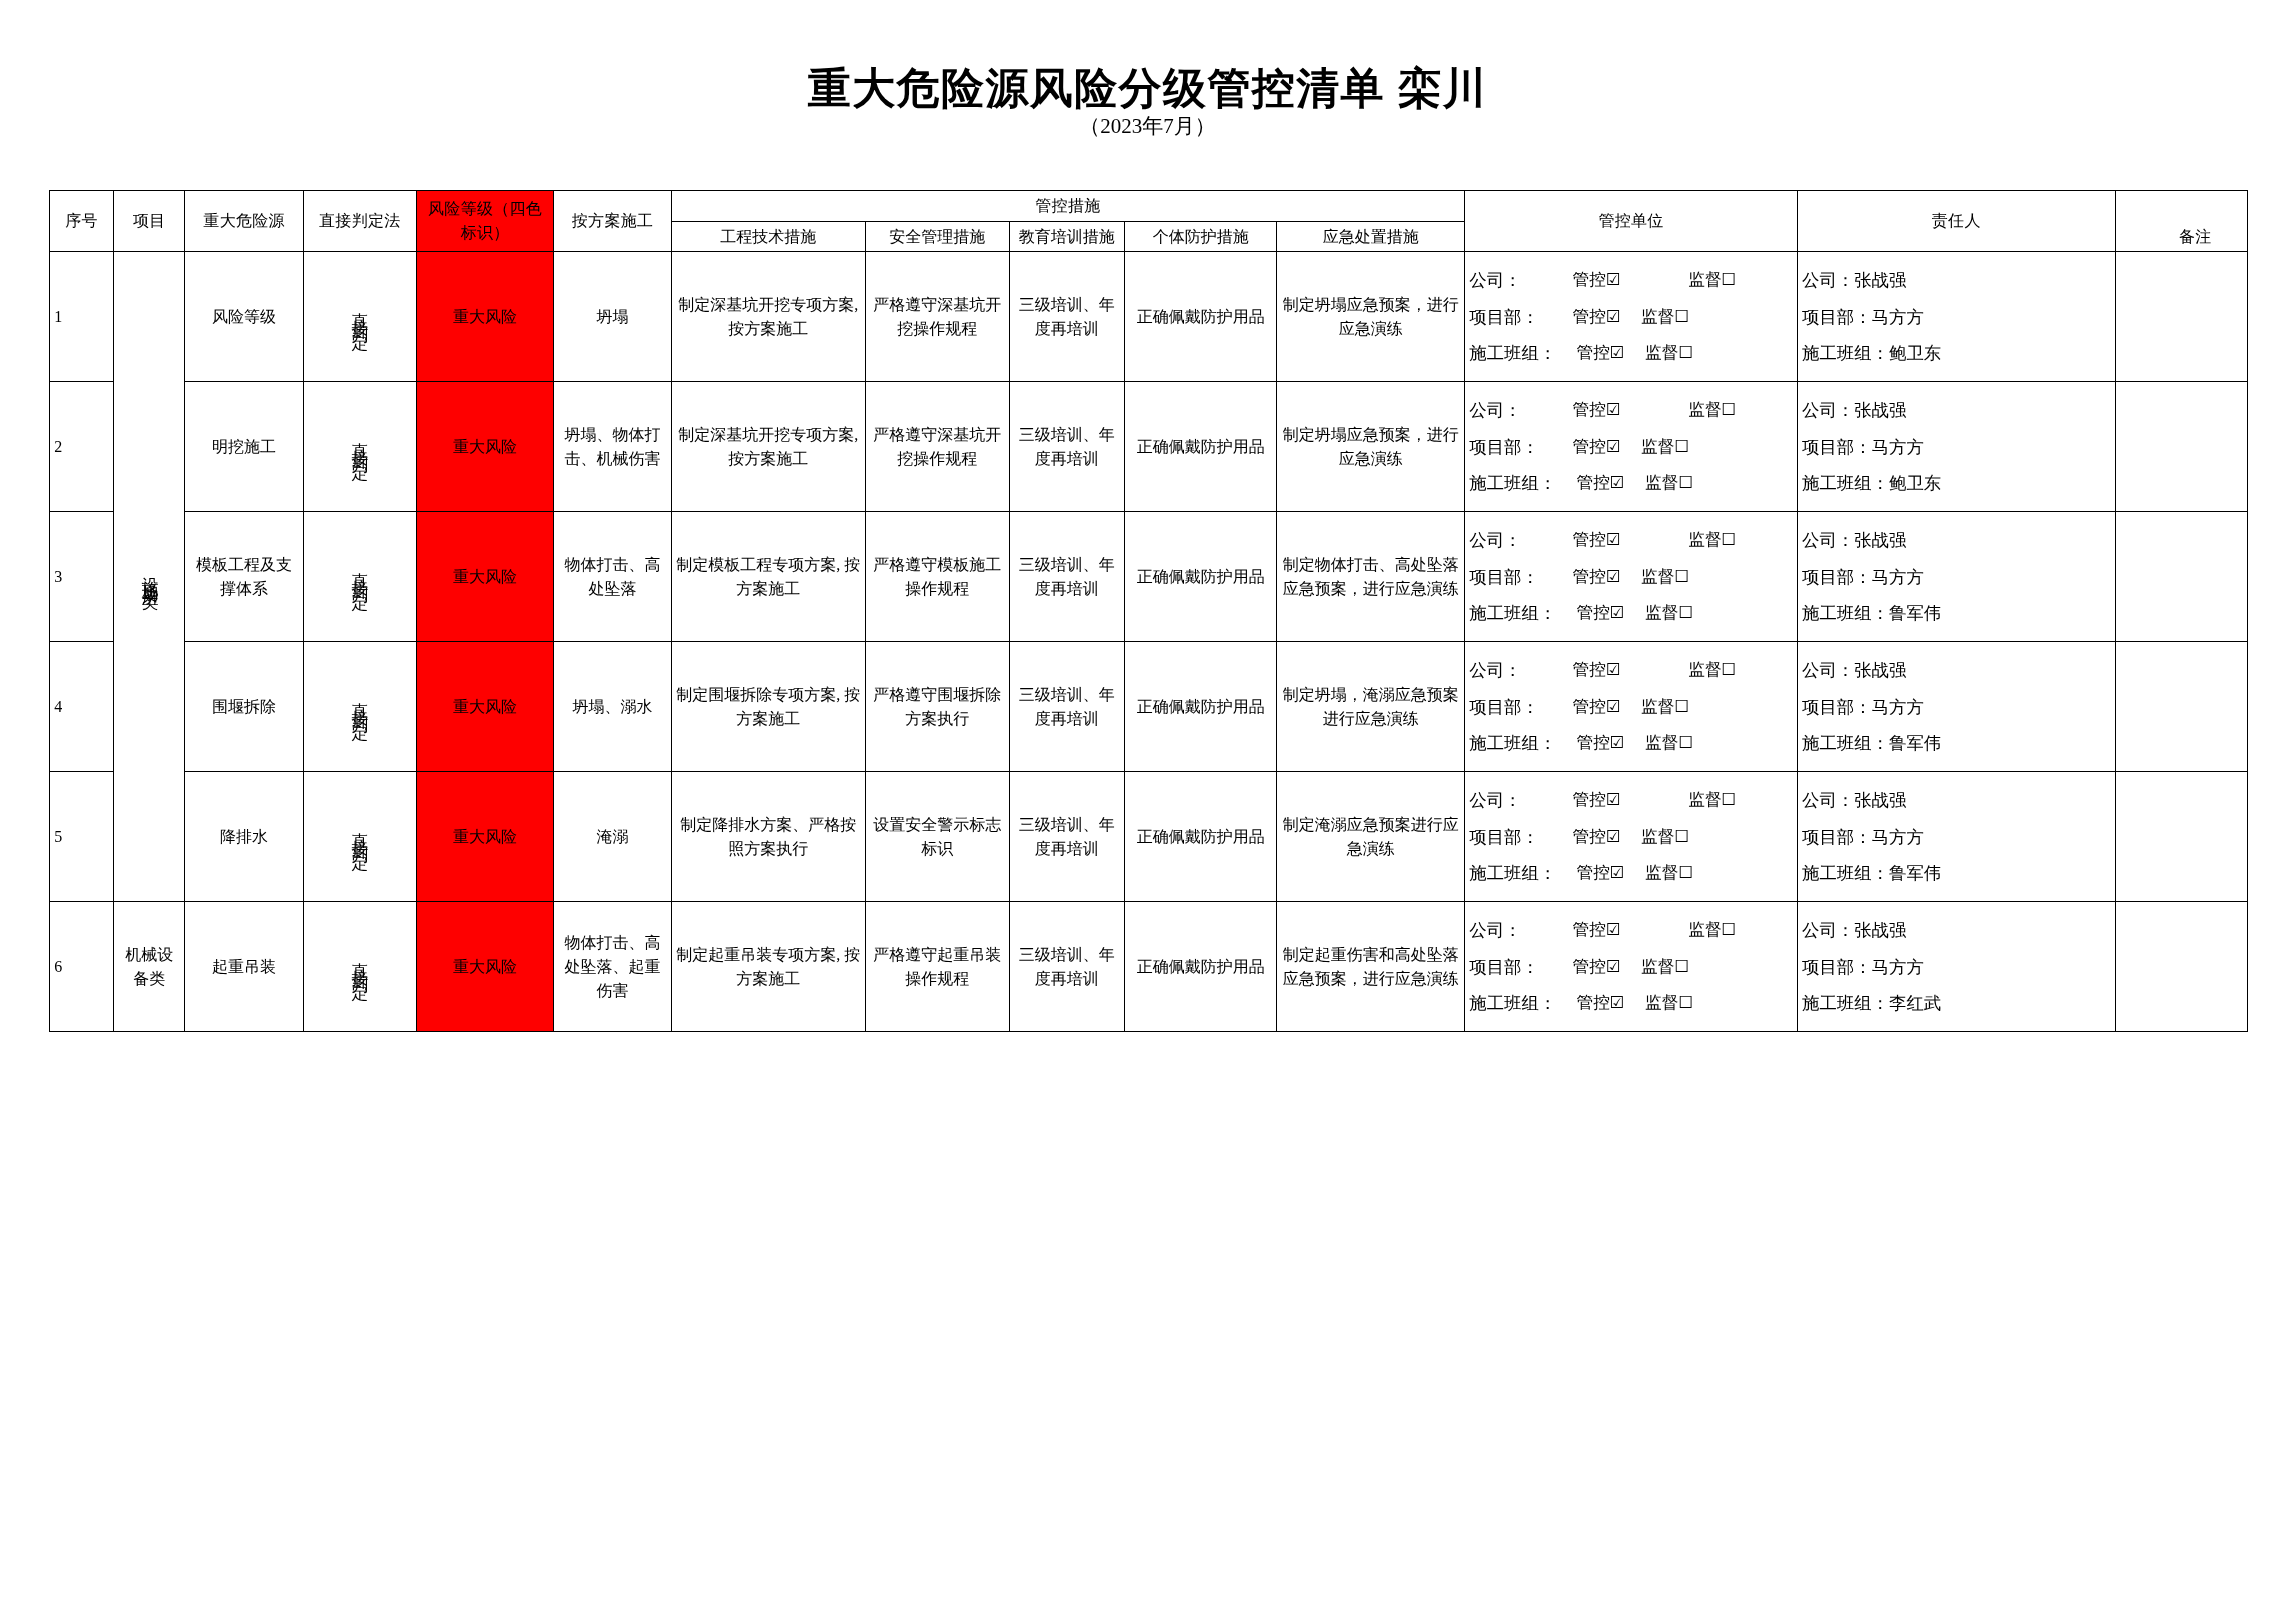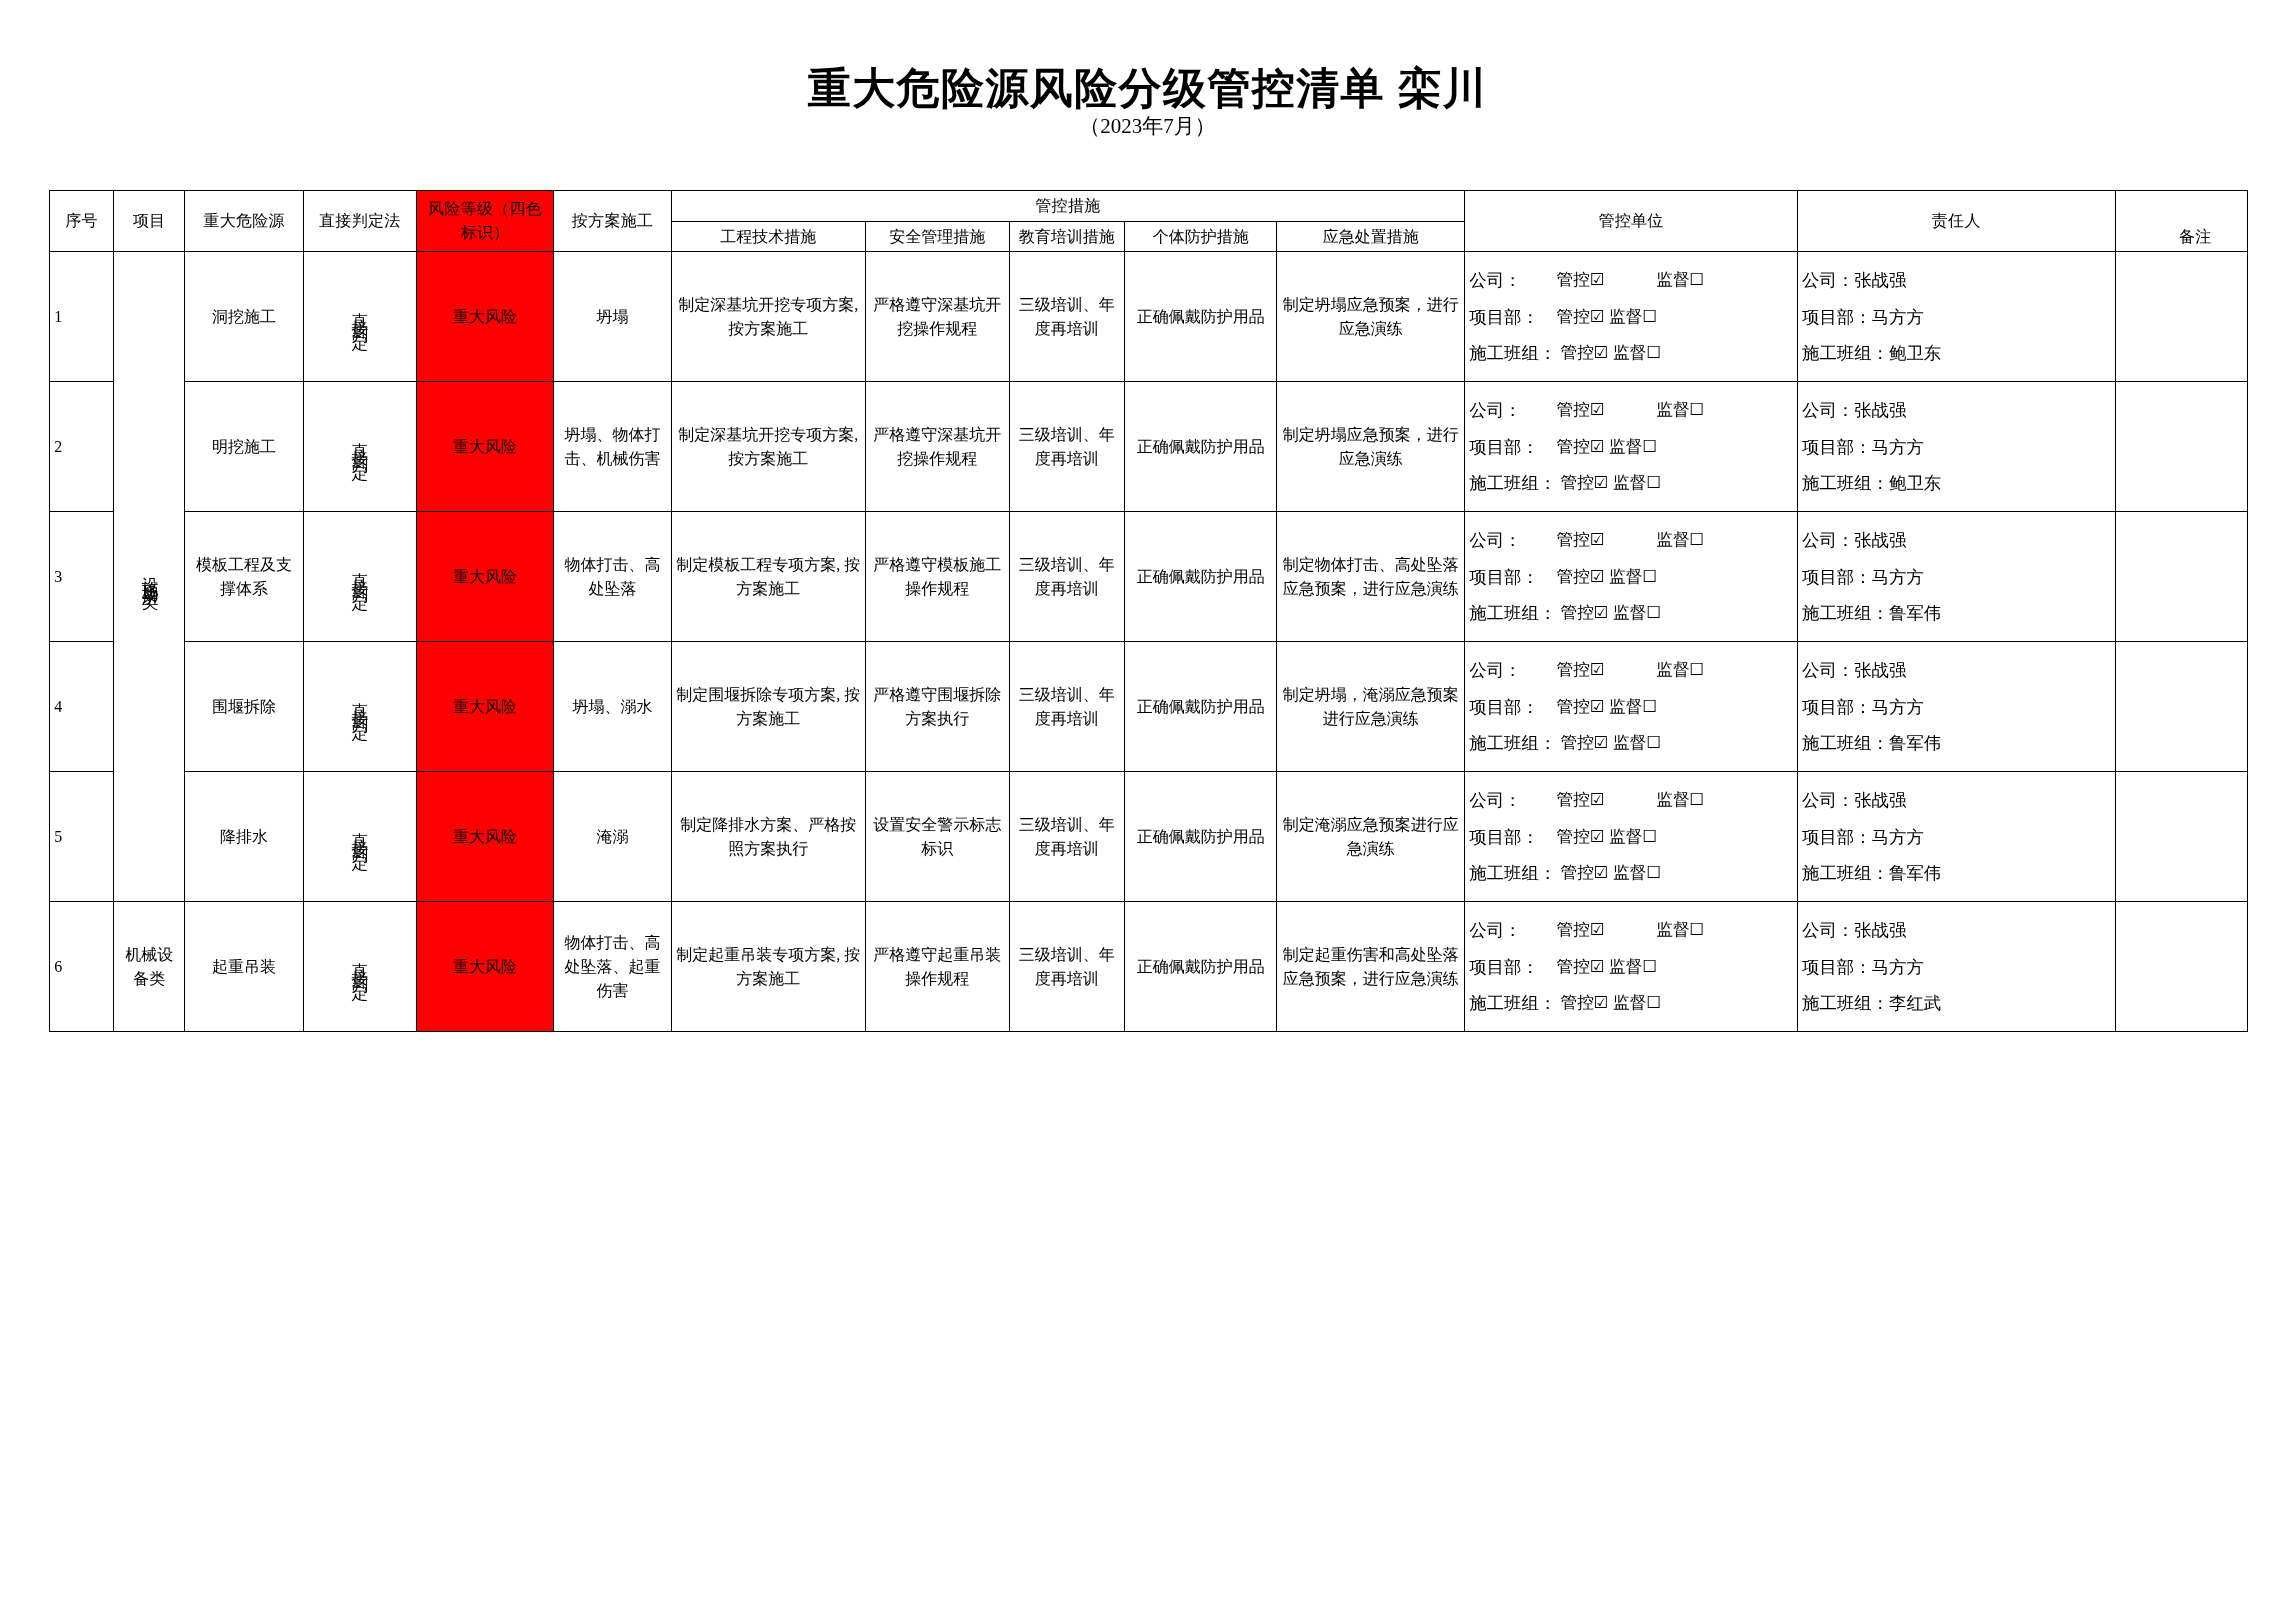--- a/index.html
+++ b/index.html
@@ -122,21 +122,21 @@
   .unit-lines, .resp-lines {
     font-size: 17.4px;
     line-height: 2.1;
   }
   .unit-row {
     display: flex;
     gap: 4.2px;
     white-space: nowrap;
   }
   .unit-row .lbl { min-width: 83px; display:inline-block; }
-  .unit-row .opt { display: inline-block; white-space: nowrap; }
+  .unit-row .opt { display: inline-block; white-space: nowrap; margin-left: 16px; }
   .unit-row .gap { display:inline-block; width: 43px; }
   .chk {
     font-family: "DejaVu Sans", sans-serif;
     font-size: 16.7px;
     vertical-align: -0.7px;
   }
   .resp-lines div { white-space: nowrap; }
   .measure {
     text-align: center;
     font-size: 16.7px;
@@ -201,21 +201,21 @@
           <th class="h-left">应急处置措施</th>
         </tr>
       </thead>
       <tbody>
 
         <tr class="row-tall">
           <td class="no-cell">1</td>
           <td class="vertical-text" rowspan="5">
             <span class="vtext">设施场所类</span>
           </td>
-          <td class="hazard-cell">洞挖施工</td>
+          <td class="hazard-cell">风险等级</td>
           <td class="judge-cell">
             <span class="judge-inner">直接判定</span>
           </td>
           <td class="level-cell">重大风险</td>
           <td class="acc-cell">坍塌</td>
           <td class="measure">制定深基坑开挖专项方案,按方案施工</td>
           <td class="measure">严格遵守深基坑开挖操作规程</td>
           <td class="measure">三级培训、年度再培训</td>
           <td class="measure">正确佩戴防护用品</td>
           <td class="measure">制定坍塌应急预案，进行应急演练</td>

